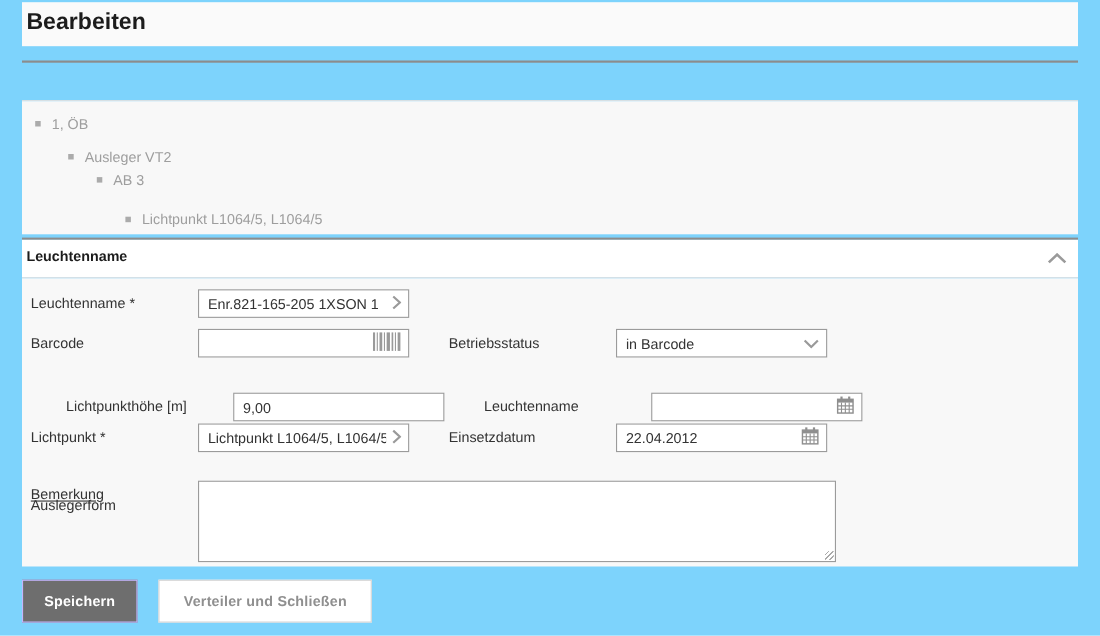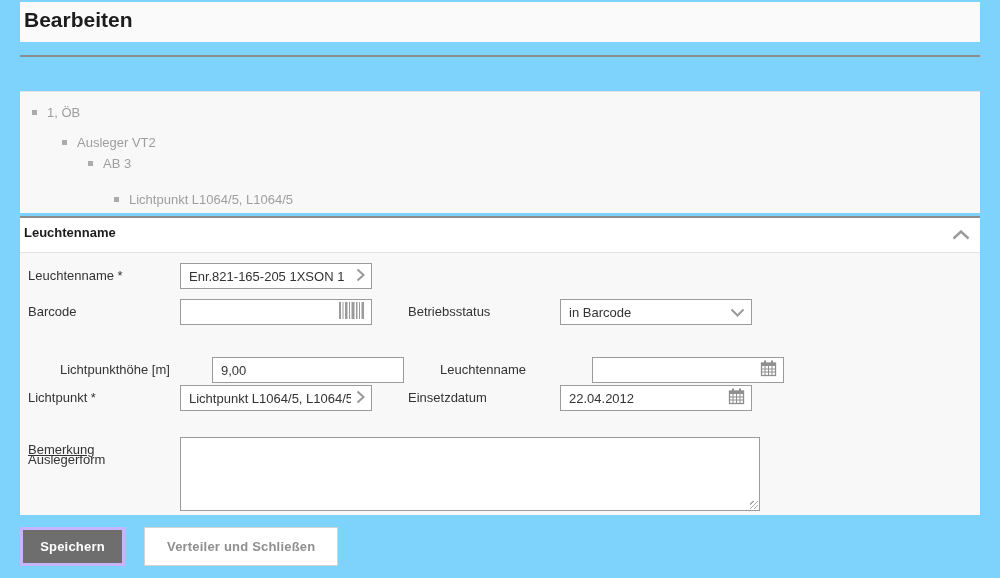--- a/index.html
+++ b/index.html
@@ -51,21 +51,21 @@
   .ic { flex:none; display:flex; align-items:center; justify-content:center; cursor:pointer; background:none; border:none; padding:0; margin-left:5px; }
   .r1 { top:10px; } .r2 { top:46px; } .r3 { top:92px;margin-top:40px; } .r4 { top:104px;margin-left:32px; } .r5 { top:158px;margin-top:36px; } .r6 { top:184px;text-decoration:underline; }
 
   .ta-wrap { position:absolute; left:160px; top:184px; width:580px; height:74px; }
   .ta-wrap textarea { width:100%; height:100%; border:1px solid #9b9b9b; background:#fff; resize:none; font:13px "Liberation Sans",sans-serif; padding:4px 6px; outline:none; }
   .ta-grip { position:absolute; right:2px; bottom:2px; width:8px; height:8px; background:repeating-linear-gradient(135deg, transparent 0 2px, #a9a9a9 2px 3px); pointer-events:none; }
 
   
   .btn-row { position:absolute; left:20px; top:527px; display:flex; gap:19px; }
   .btn { height:39px; font:bold 13px "Liberation Sans",sans-serif; cursor:pointer; letter-spacing:.2px; }
-  .btn-primary { width:105px; background:#6e6e6e; color:#fff; border:3px solid #c4b5fd; }
+  .btn-primary { width:105px; background:#6e6e6e; color:#fff; border:1px solid #c4b5fd; }
   .btn-secondary { background:#fff; color:#8f8f8f; border:1px solid #d3d3d3; padding:0 22px; }
 </style>
 </head>
 <body>
 
 <div class="screen">
 
   <div class="title-band">
     <h1 class="page-title">Bearbeiten</h1>
   </div>

